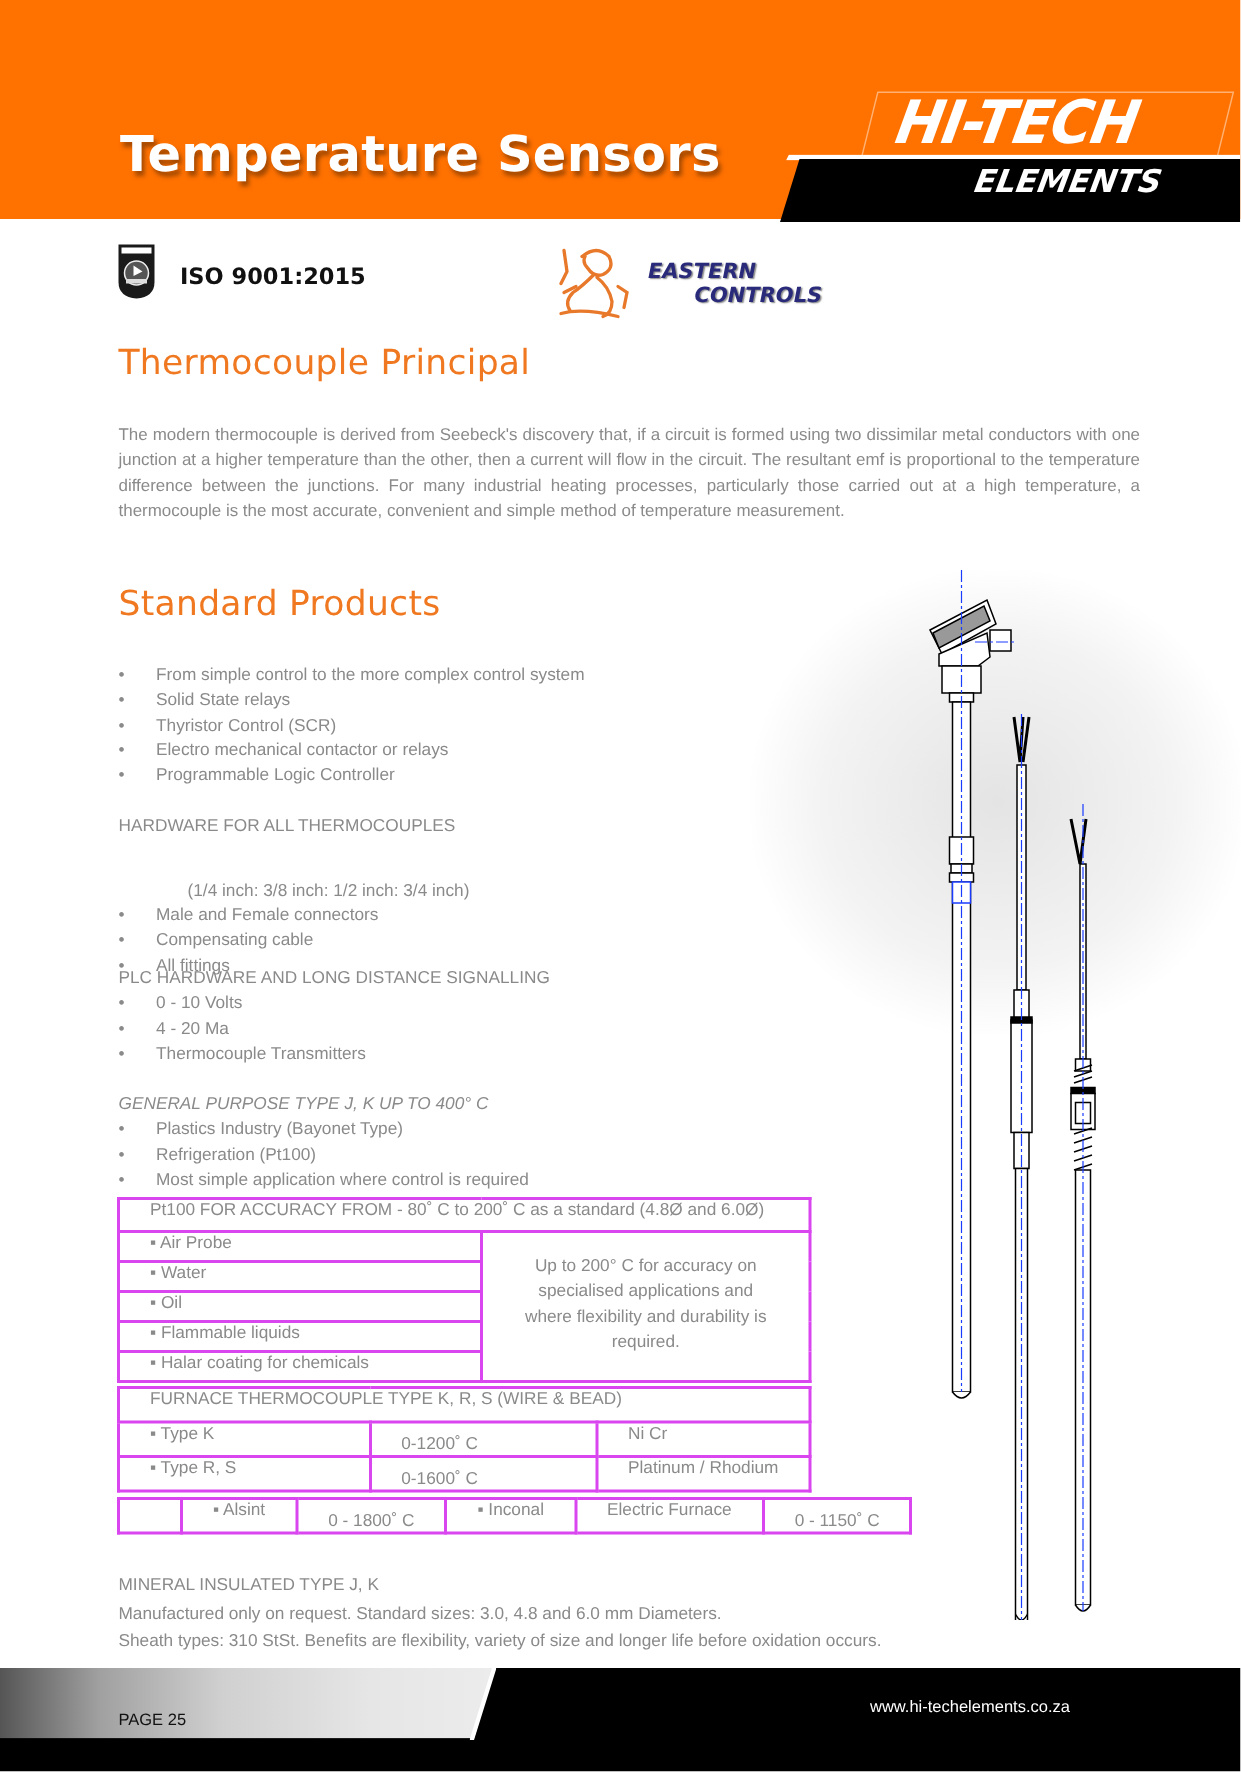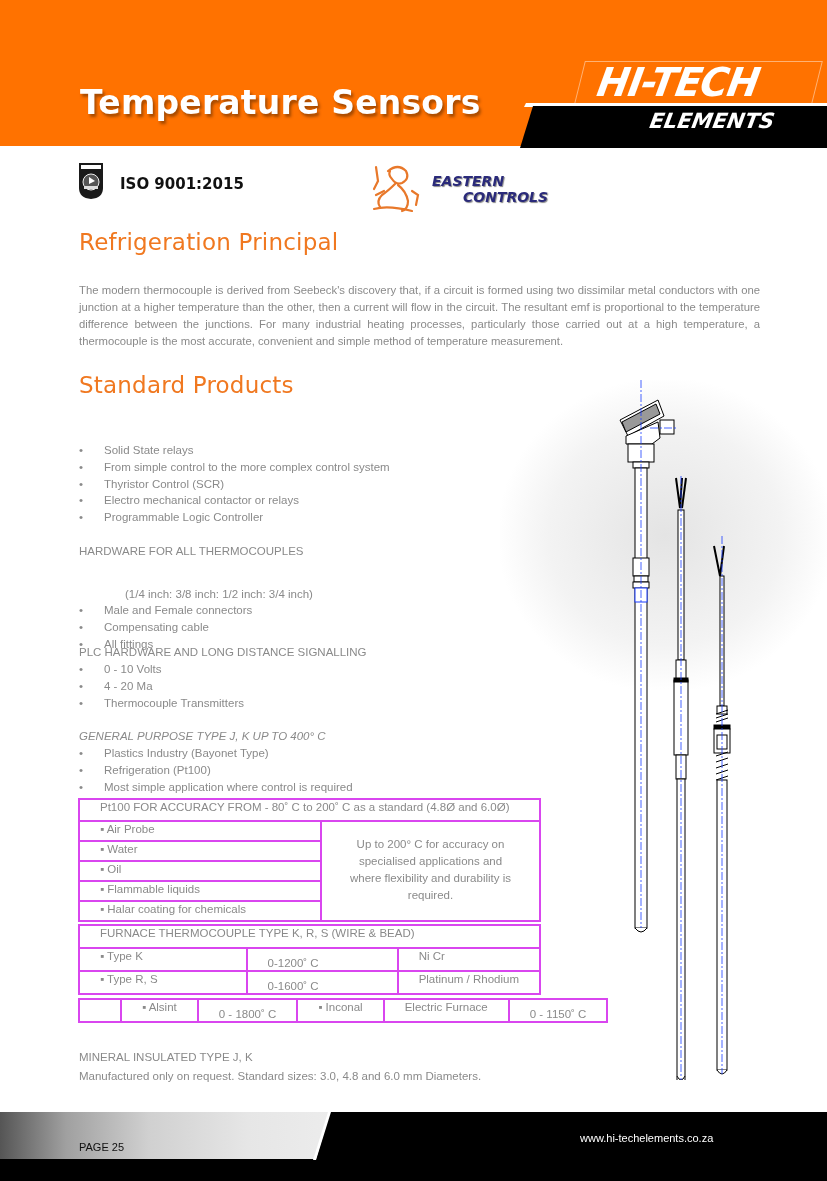--- a/index.html
+++ b/index.html
@@ -27,21 +27,21 @@
   #iso-text { left:120px; top:175px; font-size:15px; font-weight:bold; color:#111; font-family:"DejaVu Sans", sans-serif; }
   #ec-lion { left:368px; top:161px; width:56px; height:56px; }
   #ec-line1 { left:432px; top:173px; font-size:14px; font-weight:bold; font-style:italic; color:#2a2a7a;
               text-shadow:1px 1px 1px #888; font-family:"DejaVu Sans", sans-serif; }
   #ec-line2 { left:463px; top:189px; font-size:14px; font-weight:bold; font-style:italic; color:#2a2a7a;
               text-shadow:1px 1px 1px #888; font-family:"DejaVu Sans", sans-serif; }
 
   
   .h2 { color:#f07820; font-size:23px; font-family:"DejaVu Sans", sans-serif; font-weight:normal; letter-spacing:0.2px; }
   #h-principal { left:79px; top:229px; }
-  #h-standard { left:79px; top:372px; }
+  #h-standard { left:79px; top:390px; }
 
   #intro { left:79px; top:282px; width:681px; font-size:11.3px; line-height:17px; color:#8a8a8a;
            text-align:justify; }
 
   
   #dots { left:500px; top:380px; width:330px; height:310px;
           background:radial-gradient(ellipse at center, rgba(225,225,225,0.9) 0%, rgba(235,235,235,0.6) 50%, rgba(255,255,255,0) 72%); }
 
   
   .list { font-size:11.5px; line-height:16.8px; color:#8a8a8a; }
@@ -108,21 +108,21 @@
     <path d="M28 22 Q20 30 14 34 Q8 40 12 46"></path>
     <path d="M30 24 Q38 30 40 40 Q40 48 34 50"></path>
     <path d="M6 48 Q20 44 44 50"></path>
     <path d="M44 30 L50 34 L48 44"></path>
     <path d="M16 30 L8 34"></path>
   </g>
 </svg>
 <div id="ec-line1" class="abs">EASTERN</div>
 <div id="ec-line2" class="abs">CONTROLS</div>
 
-<div id="h-principal" class="abs h2">Refrigeration Principal</div>
+<div id="h-principal" class="abs h2">Thermocouple Principal</div>
 <div id="intro" class="abs">The modern thermocouple is derived from Seebeck's discovery that, if a circuit is formed using two dissimilar  metal conductors with one junction at a higher temperature than the other, then a current will flow in the circuit. The resultant emf is proportional to the temperature difference between the junctions. For many industrial heating processes, particularly those carried out at a high temperature, a thermocouple is the most accurate,  convenient and simple method of temperature measurement.</div>
 
 <div id="dots" class="abs"></div>
 <svg class="abs" style="left:590px;top:380px;width:170px;height:700px;" viewBox="0 0 170 700">
   <g fill="#fff" stroke="#000" stroke-width="1">
 
     <path d="M30 40 L68 20 L74 36 L38 56 Z" fill="#fff"></path>
     <path d="M32 42 L66 24 L70 34 L36 52 Z" fill="#999"></path>
     <path d="M36 56 L68 42 L70 58 L62 64 L36 64 Z"></path>
     <rect x="70" y="40" width="14" height="14"></rect>
@@ -164,22 +164,22 @@
     <line x1="51" y1="0" x2="51" y2="548"></line>
     <line x1="60" y1="48" x2="86" y2="48"></line>
     <line x1="91" y1="96" x2="91" y2="700"></line>
     <line x1="132" y1="156" x2="132" y2="694"></line>
   </g>
 </svg>
 
 <div id="h-standard" class="abs h2">Standard Products</div>
 
 <div id="list1" class="abs list">
+  <div class="li">From simple control to the more complex control system</div>
   <div class="li">Solid State relays</div>
-  <div class="li">From simple control to the more complex control system</div>
   <div class="li">Thyristor Control (SCR)</div>
   <div class="li">Electro mechanical contactor or relays</div>
   <div class="li">Programmable Logic Controller</div>
 </div>
 
 <div id="cap2" class="abs cap">HARDWARE FOR ALL THERMOCOUPLES</div>
 <div id="list2" class="abs list">
   <div class="li">Male and Female connectors</div>
   <div class="li">Compensating cable</div>
   <div class="li">All fittings</div>
@@ -251,19 +251,20 @@
     <td>▪ Inconal</td>
     <td>Electric Furnace</td>
     <td style="vertical-align:bottom">0 - 1150˚ C</td>
   </tr>
 </tbody>
   </table>
 
 <div id="mineral" class="abs">
   <div>MINERAL INSULATED TYPE J, K</div>
   <div>Manufactured only on request. Standard sizes: 3.0, 4.8 and 6.0 mm Diameters.</div>
+  <div>Sheath types: 310 StSt. Benefits are flexibility, variety of size and longer life before oxidation occurs.</div>
 </div>
 
 <div id="footer-black" class="abs"></div>
 <div id="footer-grad" class="abs"></div>
 <div id="footer-sep" class="abs"></div>
 <div id="page-num" class="abs">PAGE 25</div>
 <div id="website" class="abs">www.hi-techelements.co.za</div>
 
 </body></html>

